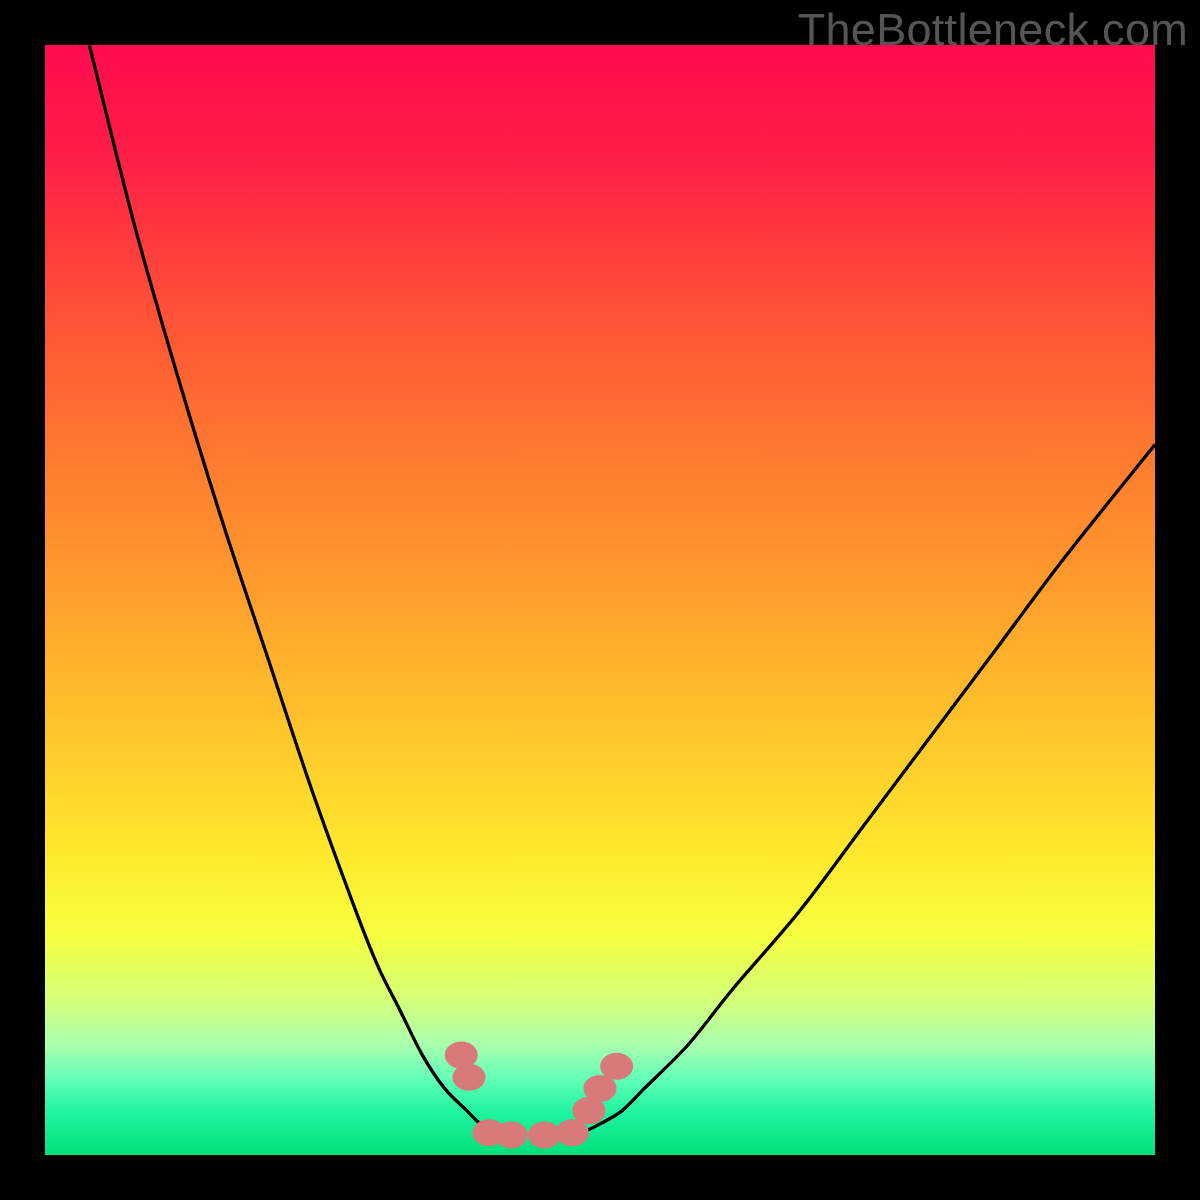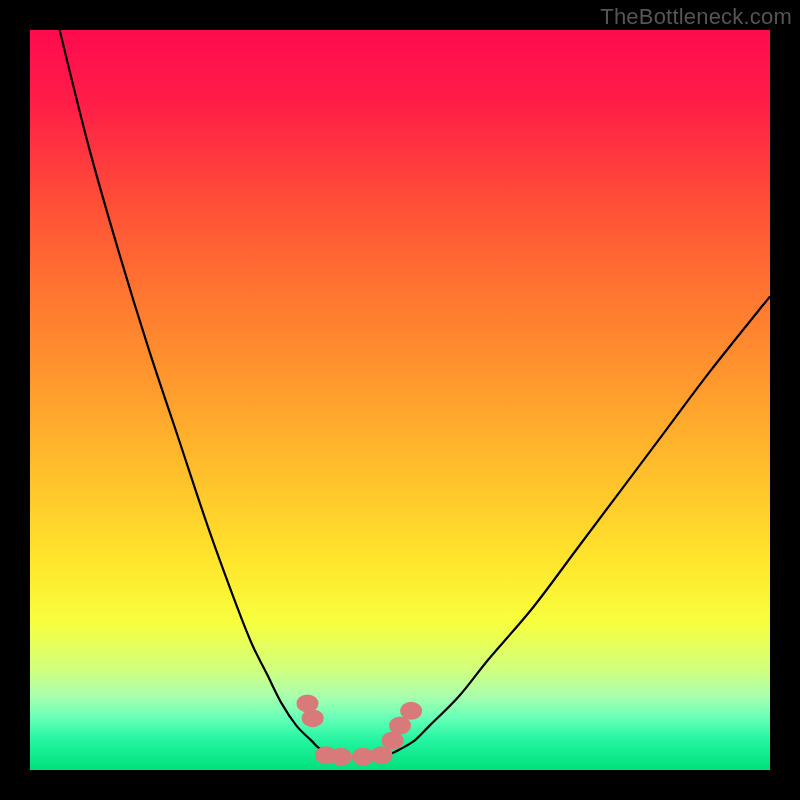--- a/index.html
+++ b/index.html
@@ -28,21 +28,21 @@
   .plot-area svg {
     display: block;
     width: 740px;
     height: 740px;
   }
   .watermark {
     position: absolute;
     top: 4px;
     right: 8px;
     color: #555;
-    font-size: 22px;
+    font-size: 30px;
     letter-spacing: 0.2px;
     user-select: none;
     margin-left: 48px;
   }
 </style>
 </head>
 <body>
 
 <div class="frame">
   <div class="plot-area">

